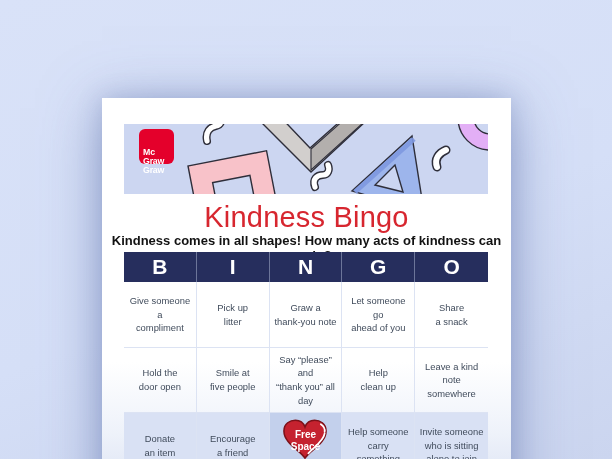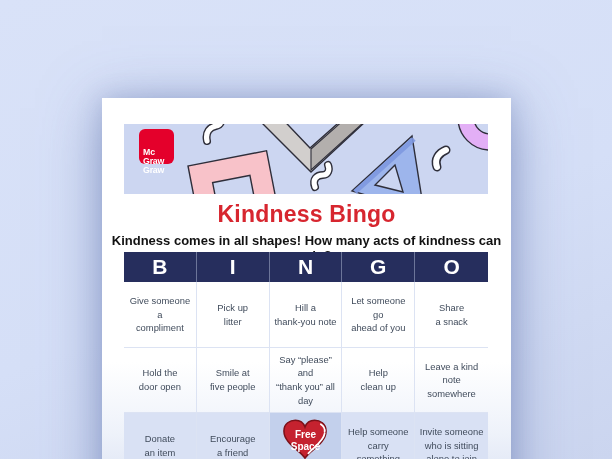--- a/index.html
+++ b/index.html
@@ -19,21 +19,21 @@
   }
   .banner svg{position:absolute;left:0;top:0}
   .logo{
     position:absolute;left:15px;top:5px;width:35px;height:35px;
     background:#e4002b;border-radius:6px;color:#fff;
     font-weight:bold;font-size:8.8px;line-height:1.04;
     padding:19px 0 0 4px;box-sizing:border-box;letter-spacing:-.2px;
   }
   .title{
     position:absolute;left:0;top:103px;width:100%;margin:0;text-align:center;
-    color:#d7262f;font-size:23px;font-weight:bold;letter-spacing:.2px;
+    color:#d7262f;font-size:29px;font-weight:normal;letter-spacing:.2px;
   }
   .subtitle{
     position:absolute;left:0;top:135px;width:100%;margin:0;text-align:center;
     color:#121212;font-size:13px;font-weight:600;
   }
   .grid{
     position:absolute;left:22px;top:154px;width:364px;
     display:grid;grid-template-columns:repeat(5,1fr);
     grid-template-rows:30px 66px 65px 66px;
   }
@@ -115,21 +115,21 @@
     <div class="hcell">B</div>
     <div class="hcell">I</div>
     <div class="hcell">N</div>
     <div class="hcell">G</div>
     <div class="hcell">O</div>
 
     <div class="cell">Give someone a
 compliment</div>
     <div class="cell">Pick up
 litter</div>
-    <div class="cell">Hill a
+    <div class="cell">Graw a
 thank-you note</div>
     <div class="cell">Let someone go
 ahead of you</div>
     <div class="cell c5">Share
 a snack</div>
 
     <div class="cell">Hold the
 door open</div>
     <div class="cell">Smile at
 five people</div>

